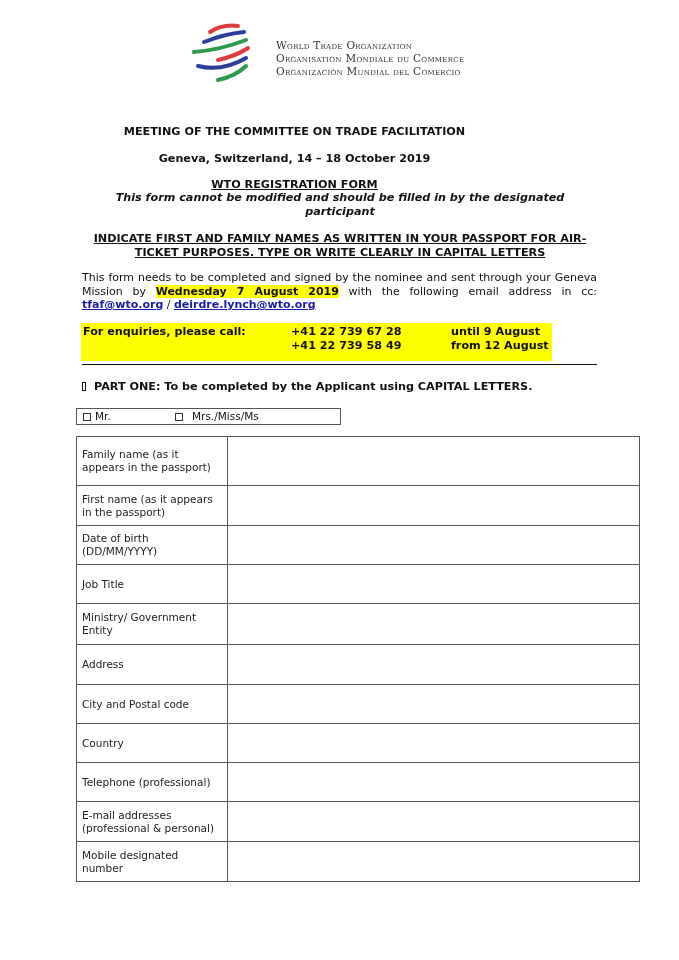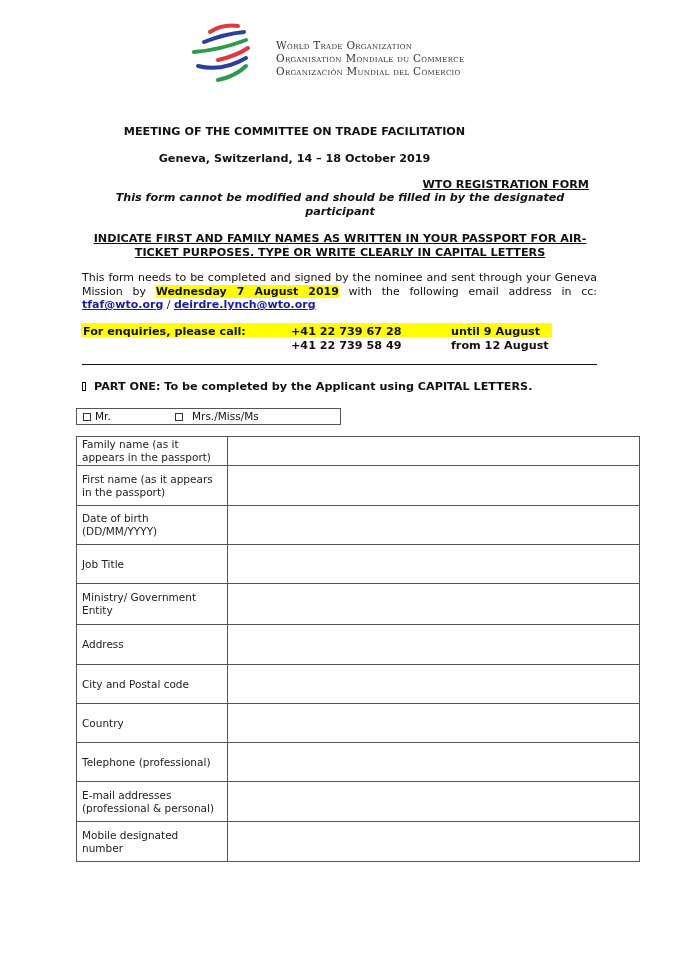--- a/index.html
+++ b/index.html
@@ -32,21 +32,21 @@
     #org-names div { white-space: nowrap; }
 
     .center {
       left: 0; width: 589px; text-align: center;
       font-weight: bold;
       font-size: 11.2px;
       white-space: nowrap;
     }
     #meeting-title { top: 125px; }
     #meeting-location { top: 152px; }
-    #form-title { top: 178px; text-decoration: underline; text-align: right; }
+    #form-title { top: 178px; text-decoration: underline; }
     #form-subtitle {
       top: 191px;
       font-style: italic;
       line-height: 14px;
       white-space: normal;
       left: 90px; width: 500px;
     }
     #passport-instr {
       top: 232px;
       left: 80px; width: 520px;
@@ -66,21 +66,21 @@
       background: #ffff00;
       font-weight: bold;
     }
     #intro a {
       color: #1a1aa6;
       font-weight: bold;
       text-decoration: underline;
     }
 
     #enquiries {
-      left: 81px; top: 323px; width: 471px; height: 14px;
+      left: 81px; top: 323px; width: 471px; height: 38px;
       background: #ffff00;
       font-weight: bold;
       font-size: 11.2px;
     }
     #enquiries .lbl { position: absolute; left: 2px; top: 2px; }
     #enquiries .ph1 { position: absolute; left: 210px; top: 2px; }
     #enquiries .ph2 { position: absolute; left: 210px; top: 16px; }
     #enquiries .n1 { position: absolute; left: 370px; top: 2px; }
     #enquiries .n2 { position: absolute; left: 370px; top: 16px; }
 
@@ -182,21 +182,21 @@
   <span id="opt-mr">
     <span class="chk"></span><span class="txt">Mr.</span>
   </span>
   <span id="opt-mrs">
     <span class="chk"></span><span class="txt">Mrs./Miss/Ms</span>
   </span>
 </div>
 
 <table id="reg-table" class="abs">
   <tbody>
-    <tr style="height:29px">
+    <tr style="height:49px">
       <td class="label">Family name (as it appears in the passport)</td>
       <td class="value"></td>
     </tr>
     <tr style="height:40px">
       <td class="label">First name (as it appears in the passport)</td>
       <td class="value"></td>
     </tr>
     <tr style="height:39px">
       <td class="label">Date of birth (DD/MM/YYYY)</td>
       <td class="value"></td>

